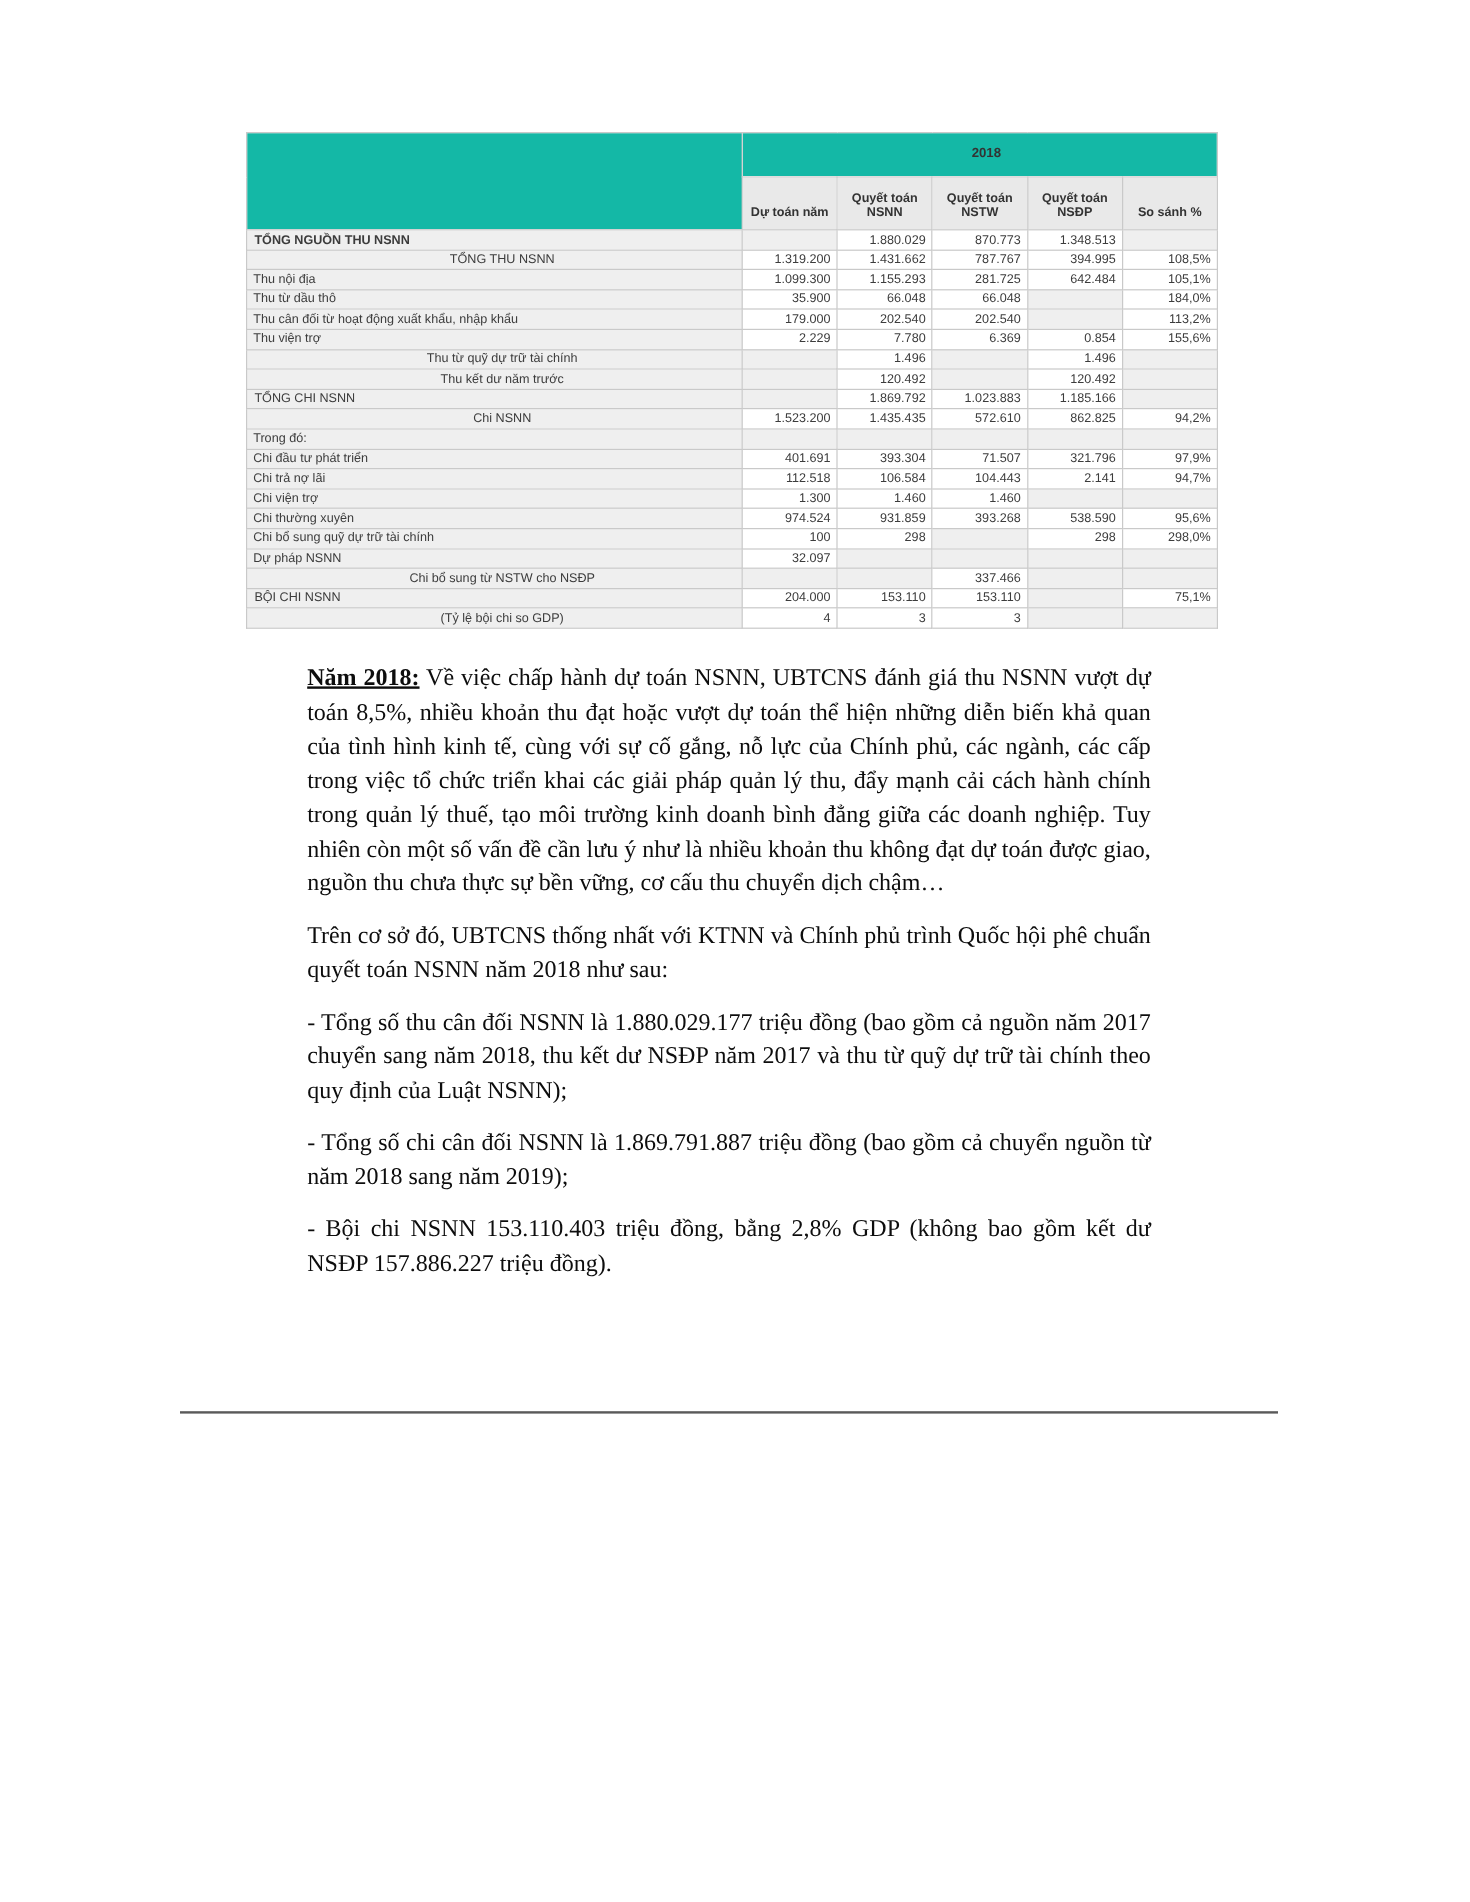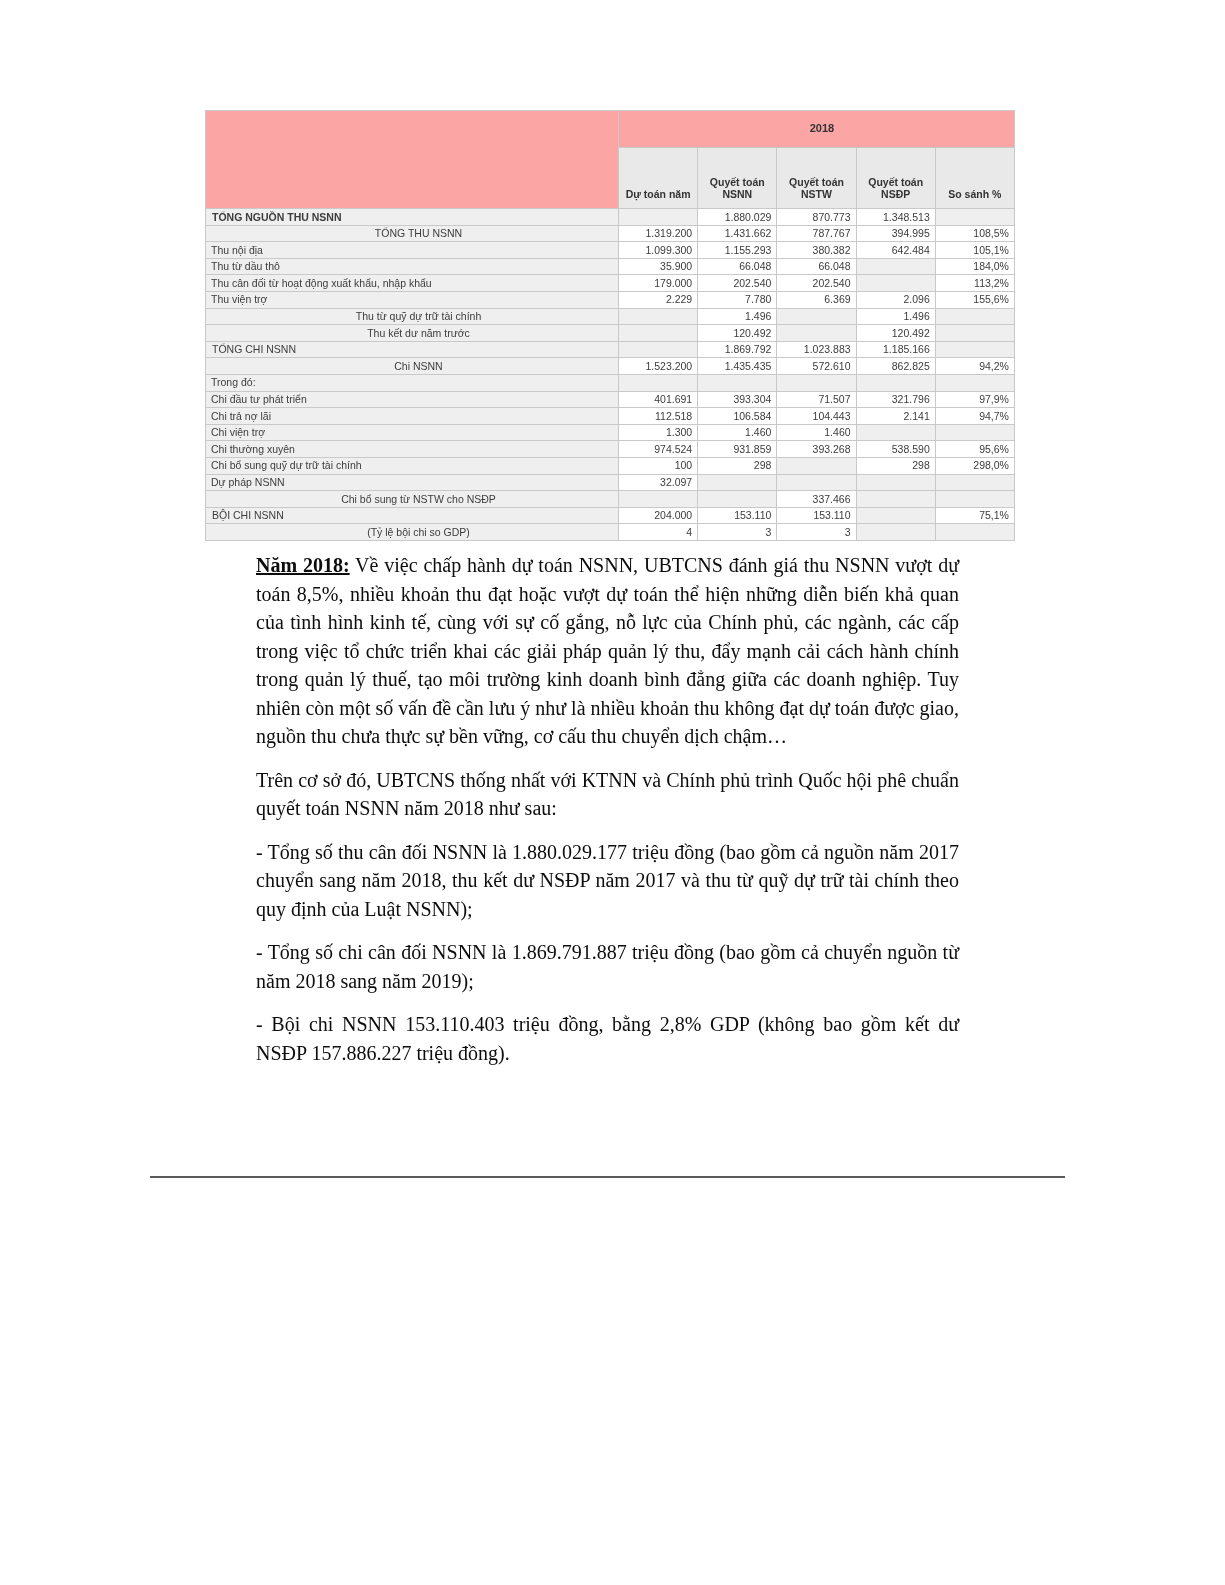--- a/index.html
+++ b/index.html
@@ -19,26 +19,26 @@
     background:#ffffff;
   }
   .budget-table col.c-label { width:413px; }
   .budget-table col.c-num   { width:79.2px; }
   .budget-table th, .budget-table td {
     border:1px solid #c9c9c9;
     padding:1.5px 5px;
     overflow:hidden; white-space:nowrap;
   }
   .budget-table thead tr.year-row th {
-    height:37px; background:#fca5a5; font-weight:bold; font-size:11px;
+    height:37px; background:#14b8a6; font-weight:bold; font-size:11px;
     text-align:center; vertical-align:middle; color:#333;padding-left:16px;
   }
   .budget-table thead th.corner { background:#fdfdfd; }
   .budget-table thead tr.cols-row th {
-    height:61px; background:#e9e9e9; font-weight:bold;
+    height:44px; background:#e9e9e9; font-weight:bold;
     text-align:center; vertical-align:bottom; padding-bottom:7px;
     white-space:pre-line; color:#333;
   }
   .budget-table tbody td { height:16.5px; }
   .budget-table td.lbl { background:#efefef; text-align:left; }
   .budget-table td.num { background:#ffffff; text-align:right; }
   .budget-table td.empty { background:#efefef; }
   .budget-table td.i0 { padding-left:6px; }
   .budget-table td.i1 { padding-left:18px;text-align:center; }
   .budget-table td.i2 { }
@@ -104,21 +104,21 @@
           <td class="num">1.319.200</td>
           <td class="num">1.431.662</td>
           <td class="num">787.767</td>
           <td class="num">394.995</td>
           <td class="num">108,5%</td>
         </tr>
         <tr>
           <td class="lbl i2">Thu nội địa</td>
           <td class="num">1.099.300</td>
           <td class="num">1.155.293</td>
-          <td class="num">380.382</td>
+          <td class="num">281.725</td>
           <td class="num">642.484</td>
           <td class="num">105,1%</td>
         </tr>
         <tr>
           <td class="lbl i2">Thu từ dầu thô</td>
           <td class="num">35.900</td>
           <td class="num">66.048</td>
           <td class="num">66.048</td>
           <td class="num empty"></td>
           <td class="num">184,0%</td>
@@ -129,21 +129,21 @@
           <td class="num">202.540</td>
           <td class="num">202.540</td>
           <td class="num empty"></td>
           <td class="num">113,2%</td>
         </tr>
         <tr>
           <td class="lbl i2">Thu viện trợ</td>
           <td class="num">2.229</td>
           <td class="num">7.780</td>
           <td class="num">6.369</td>
-          <td class="num">2.096</td>
+          <td class="num">0.854</td>
           <td class="num">155,6%</td>
         </tr>
         <tr>
           <td class="lbl i1">Thu từ quỹ dự trữ tài chính</td>
           <td class="num empty"></td>
           <td class="num">1.496</td>
           <td class="num empty"></td>
           <td class="num">1.496</td>
           <td class="num empty"></td>
         </tr>

